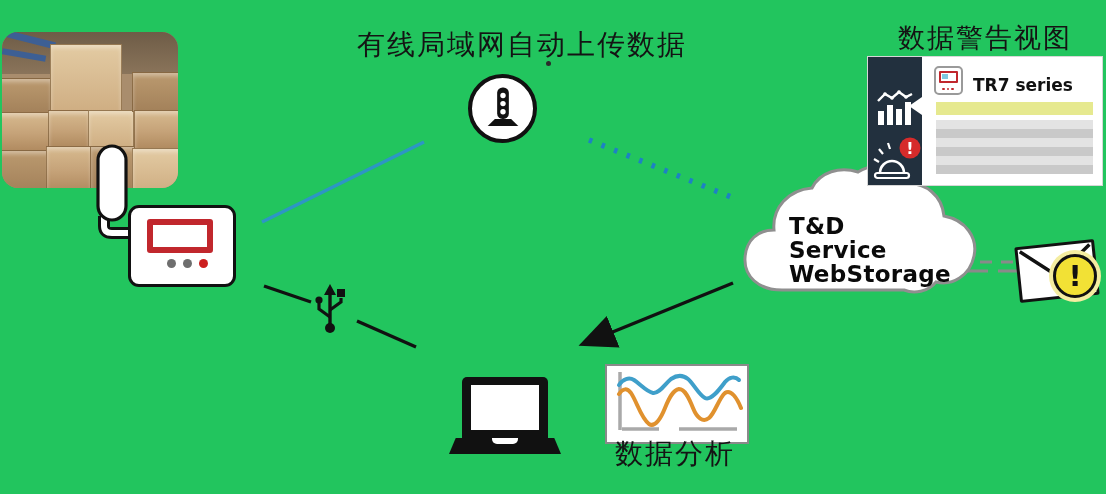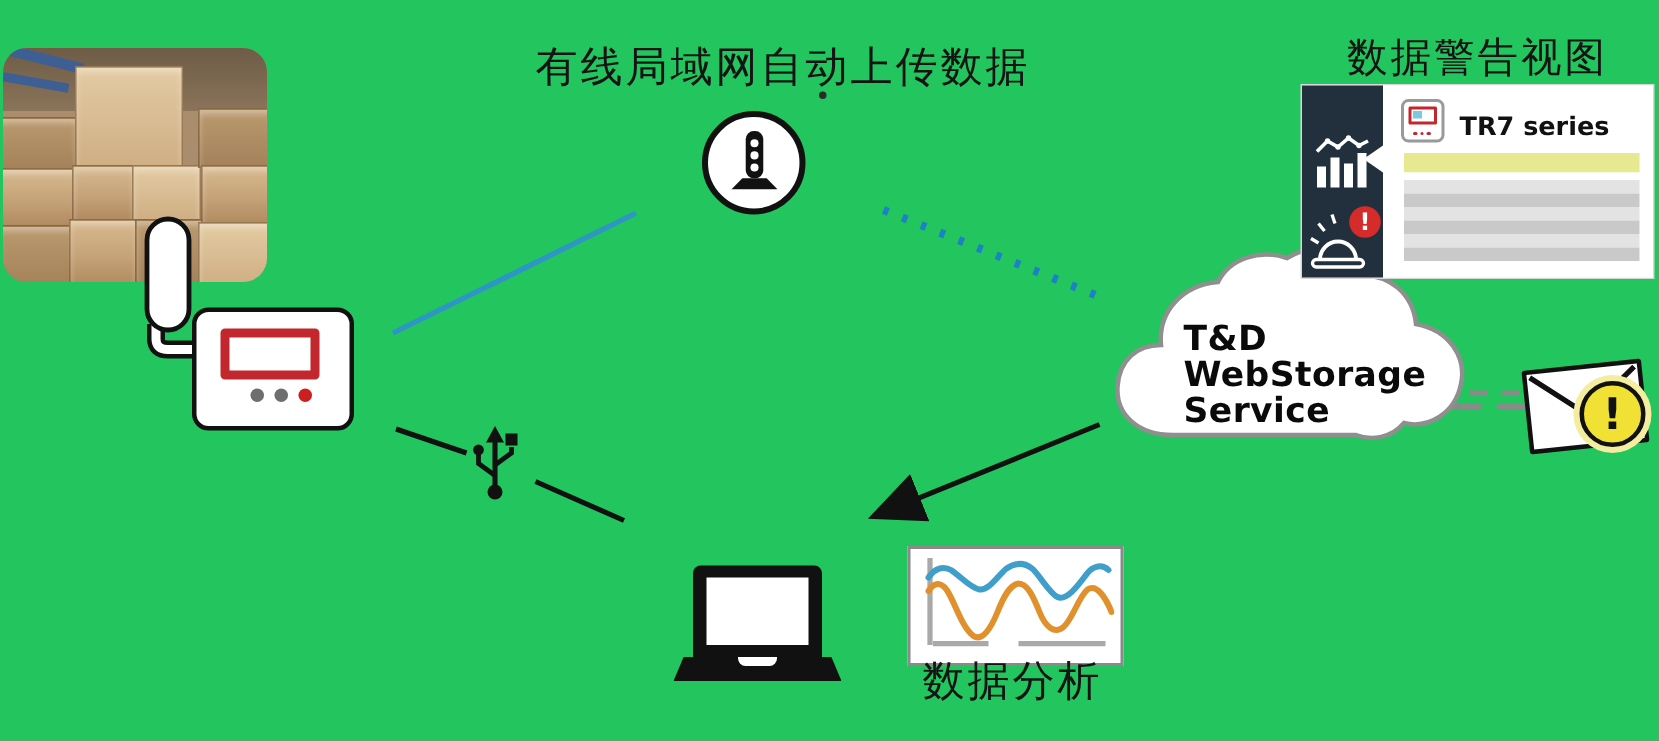--- a/index.html
+++ b/index.html
@@ -156,22 +156,22 @@
              C 82 12 102 6 120 12
              C 136 2 158 6 168 24
              C 188 22 204 36 206 56
              C 228 60 240 78 236 96
              C 232 116 214 126 198 122
              C 190 132 176 134 166 130
              L 44 130 Z" fill="#ffffff" stroke="#8f8f8f" stroke-width="3"></path>
   </svg>
   <div class="abs cloud-text">
     <div>T&amp;D</div>
+    <div>Service</div>
     <div>WebStorage</div>
-    <div>Service</div>
   </div>
 
   <div class="abs panel">
     <div class="side">
       <svg style="position:absolute;left:7px;top:32px;" width="42" height="38" viewBox="0 0 42 38">
         <polyline points="3,12 10,5 17,9 24,3 31,8 37,5" stroke="#fff" stroke-width="2.4" fill="none"></polyline>
         <circle cx="10" cy="5" r="1.8" fill="#fff"></circle>
         <circle cx="17" cy="9" r="1.8" fill="#fff"></circle>
         <circle cx="24" cy="3" r="1.8" fill="#fff"></circle>
         <circle cx="31" cy="8" r="1.8" fill="#fff"></circle>

